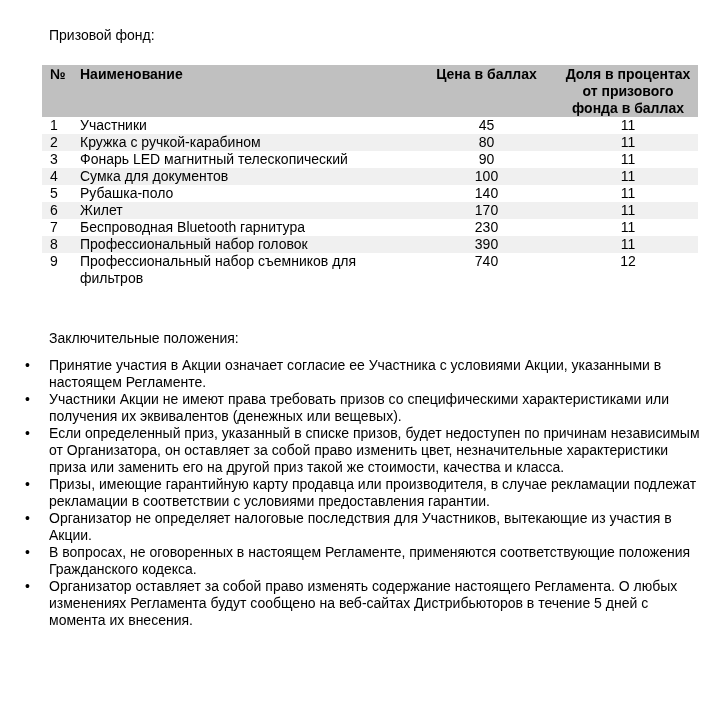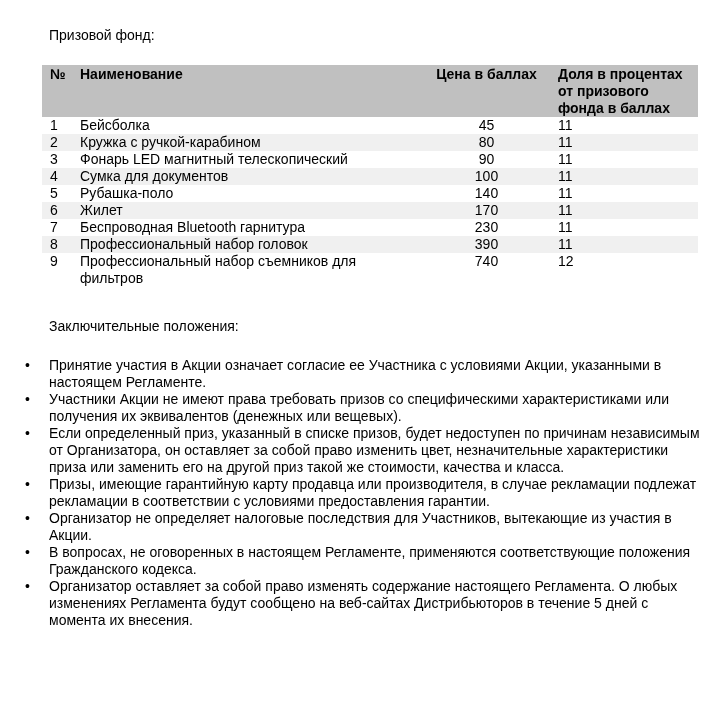--- a/index.html
+++ b/index.html
@@ -18,21 +18,21 @@
     }
     .heading {
       position: absolute;
       left: 49px;
       font-weight: normal;
       font-size: 14px;
       line-height: 17px;
       margin: 0;
     }
     #prize-heading { top: 27px; }
-    #final-heading { top: 318px; }
+    #final-heading { top: 330px; }
 
     .prize-table {
       position: absolute;
       left: 42px;
       top: 65px;
       width: 656px;
       border-collapse: collapse;
       table-layout: fixed;
     }
     .prize-table th, .prize-table td {
@@ -45,21 +45,21 @@
       background: #c0c0c0;
     }
     .prize-table th {
       font-weight: bold;
       padding-top: 1px;
       height: 50px;
     }
     .prize-table th.col-num, .prize-table td.col-num { width: 38px; text-align: left; padding-left: 8px; box-sizing: border-box; }
     .prize-table th.col-name, .prize-table td.col-name { width: 335px; text-align: left; margin-top: 47px; }
     .prize-table th.col-price, .prize-table td.col-price { width: 143px; text-align: center; margin-top: 16px; }
-    .prize-table th.col-share, .prize-table td.col-share { width: 140px; text-align: left; }
+    .prize-table th.col-share, .prize-table td.col-share { width: 140px; text-align: center; }
     .prize-table th.col-share { padding-top: 1px; }
     .prize-table tbody tr { height: 17px; }
     .prize-table tbody tr:nth-child(even) { background: #f0f0f0; }
 
     .final-list {
       position: absolute;
       left: 0;
       top: 357px;
       width: 717px;
       margin: 0;
@@ -92,21 +92,21 @@
     <tr>
       <th class="col-num">№</th>
       <th class="col-name">Наименование</th>
       <th class="col-price">Цена в баллах</th>
       <th class="col-share">Доля в процентах от призового фонда в баллах</th>
     </tr>
   </thead>
   <tbody>
     <tr>
       <td class="col-num">1</td>
-      <td class="col-name">Бейсболка</td>
+      <td class="col-name">Участники</td>
       <td class="col-price">45</td>
       <td class="col-share">11</td>
     </tr>
     <tr>
       <td class="col-num">2</td>
       <td class="col-name">Кружка с ручкой-карабином</td>
       <td class="col-price">80</td>
       <td class="col-share">11</td>
     </tr>
     <tr>

